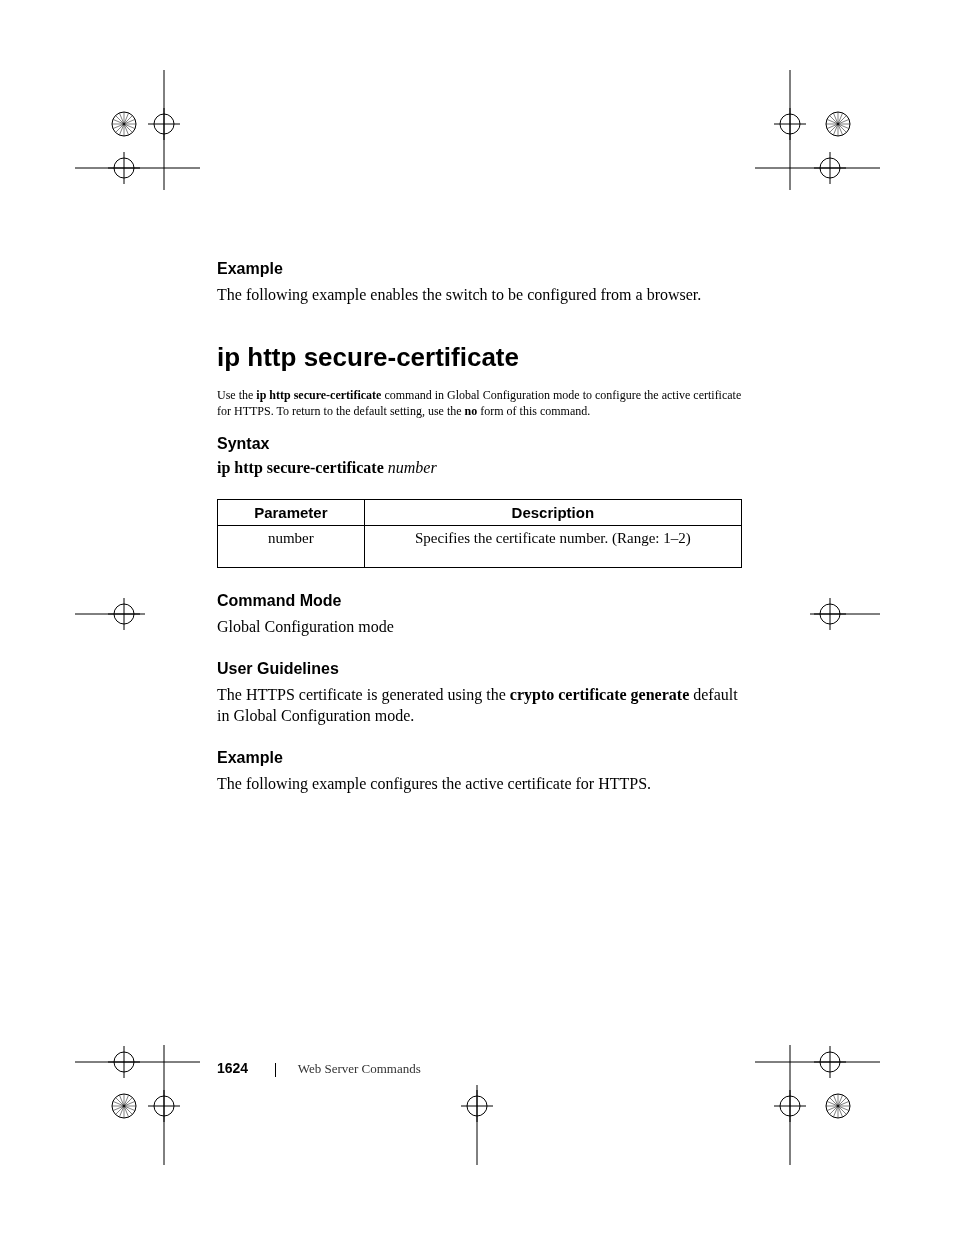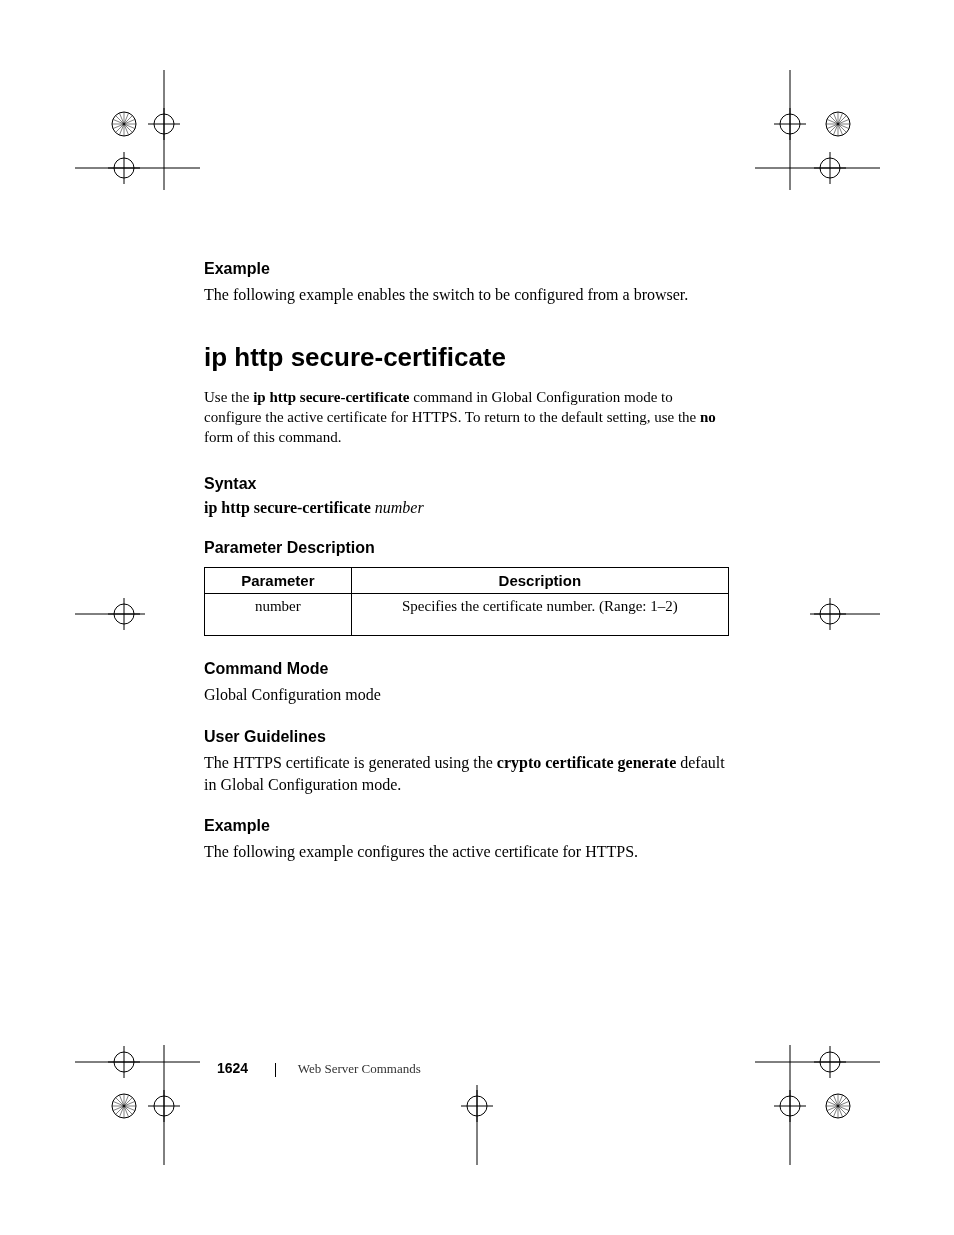--- a/index.html
+++ b/index.html
@@ -6,21 +6,21 @@
     body {
       width: 954px;
       height: 1235px;
       background: #fff;
       font-family: Georgia, 'Times New Roman', serif;
       color: #000;
       position: relative;
     }
     .content {
       position: absolute;
-      left: 204px;
+      left: 217px;
       top: 260px;
       width: 525px;
     }
     .heading-bold {
       font-family: Arial, Helvetica, sans-serif;
       font-weight: bold;
       font-size: 16px;
       margin-bottom: 6px;
     }
     .body-text {
@@ -29,23 +29,23 @@
       margin-bottom: 20px;
     }
     .main-title {
       font-family: Arial, Helvetica, sans-serif;
       font-weight: bold;
       font-size: 26px;
       margin-top: 36px;
       margin-bottom: 14px;
     }
     .intro-text {
-      font-size: 15px;
+      font-size: 12px;
       line-height: 1.35;
-      margin-bottom: 28px;
+      margin-bottom: 16px;
     }
     .cmd-bold { font-weight: bold; }
     .cmd-italic { font-style: italic; }
     .syntax-line {
       font-size: 16px;
       margin-bottom: 8px;
     }
     .syntax-block { margin-bottom: 20px; }
     table.param-table {
       border-collapse: collapse;
@@ -110,21 +110,20 @@
   <div class="section">
     <div class="heading-bold">Syntax</div>
     <div class="syntax-block">
       <div class="syntax-line">
         <span class="cmd-bold">ip http secure-certificate </span><span class="cmd-italic">number</span>
       </div>
     </div>
   </div>
 
   <div class="section">
-    <div class="heading-bold">Parameter Description</div>
     <table class="param-table">
       <thead>
         <tr>
           <th style="width:28%">Parameter</th>
           <th>Description</th>
         </tr>
       </thead>
       <tbody>
         <tr>
           <td>number</td>

